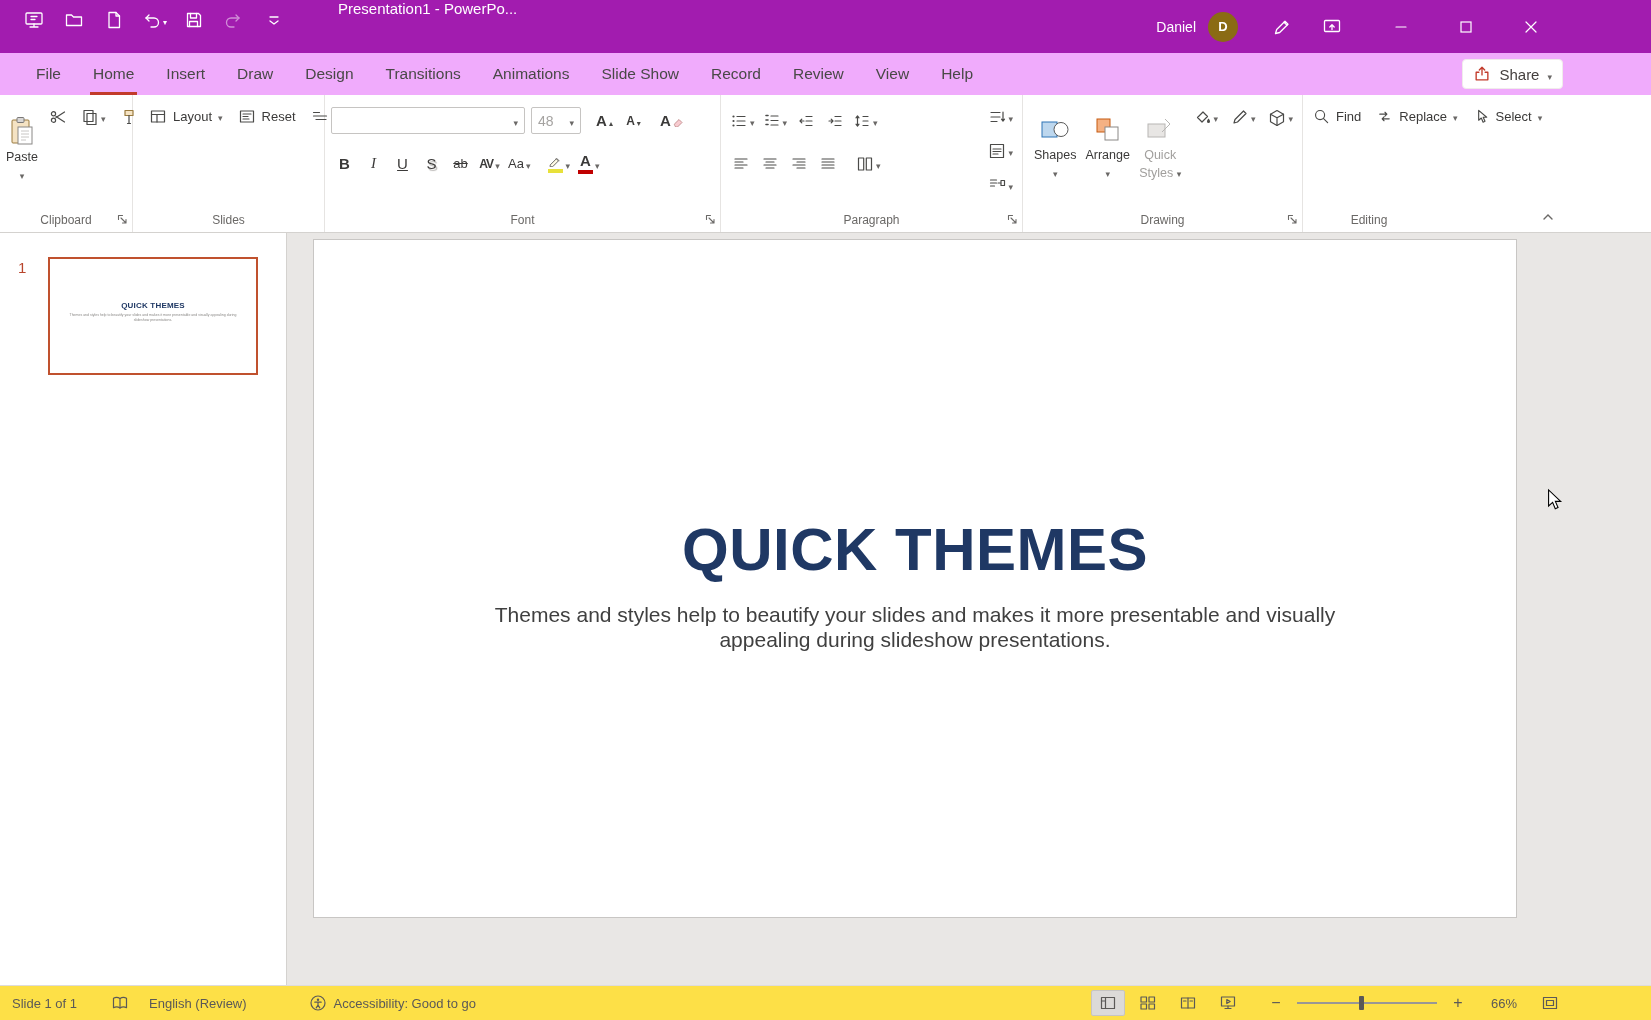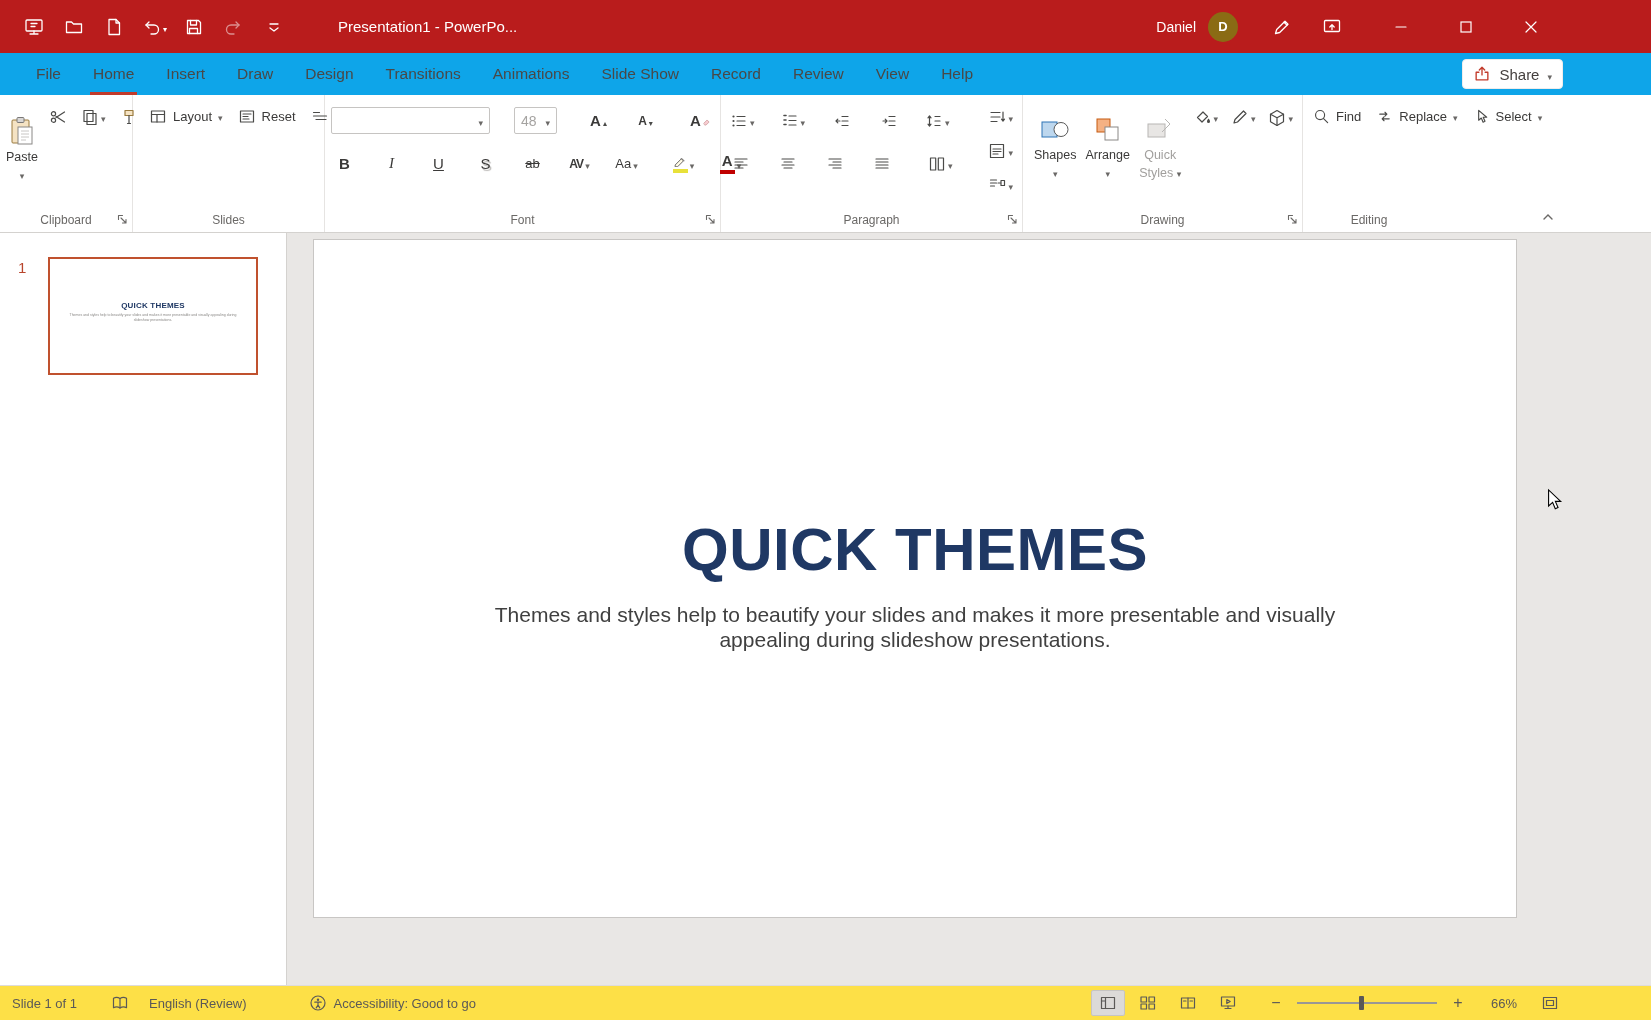--- a/index.html
+++ b/index.html
@@ -1,38 +1,38 @@
 <!DOCTYPE html>
 <html><head>
 <meta charset="utf-8">
 <style>
 *{box-sizing:border-box;margin:0;padding:0}
 body{width:1651px;height:1020px;font-family:"Liberation Sans","DejaVu Sans",sans-serif;color:#3b3a39;overflow:hidden;background:#fff}
 svg{display:block}
 .app{position:relative;width:1651px;height:1020px;display:flex;flex-direction:column;background:#fff;overflow:hidden}
 
 
-.titlebar{flex:0 0 53px;background:#b91c1c;display:flex;align-items:center;color:#fff;position:relative}
+.titlebar{flex:0 0 53px;background:#a21caf;display:flex;align-items:flex-start;color:#fff;position:relative}
 .qat{display:flex;align-items:center;padding-left:14px}
 .tbtn{width:40px;height:40px;display:flex;align-items:center;justify-content:center;gap:2px;border-radius:2px}
 .tbtn svg{stroke:#fff;fill:none;stroke-width:1.3;stroke-linecap:round;stroke-linejoin:round}
 .tbtn.dim{opacity:.5}
 .tb-title{margin-left:44px;font-size:15px;white-space:nowrap}
 .tb-search{position:absolute;left:585px;top:10px;width:420px;height:33px;border-radius:4px;background:#f1c4b3;display:flex;align-items:center;gap:12px;padding-left:34px;color:#35302e;font-size:15px;cursor:text}
 .tb-search svg{stroke:#3c3c3c;fill:none;stroke-width:1.5;stroke-linecap:round}
 .tb-right{margin-left:auto;display:flex;align-items:center;height:100%;padding-right:88px}
 .tb-user{font-size:14px;margin-right:12px}
 .avatar{width:30px;height:30px;border-radius:50%;background:#8a6b14;color:#fff;font-size:13px;font-weight:bold;display:flex;align-items:center;justify-content:center;margin-right:24px}
 .winbtn{width:65px;height:53px;display:flex;align-items:center;justify-content:center}
 .winbtn svg{stroke:#fff;fill:none;stroke-width:1.2;stroke-linecap:round}
 .cvw{display:inline-block}
 .cvw::after{content:"▾";font-size:8px;color:#fff;line-height:1}
 
 
-.tabsrow{flex:0 0 42px;display:flex;align-items:stretch;background:#0ea5e9;padding-left:20px;position:relative}
+.tabsrow{flex:0 0 42px;display:flex;align-items:stretch;background:#f0abfc;padding-left:20px;position:relative}
 .tab{display:flex;align-items:center;padding:0 16px;font-size:15.5px;color:#494847;position:relative}
 .tab.active::after{content:"";position:absolute;left:13px;right:13px;bottom:0;height:3px;background:#c23b2b}
 .share{position:absolute;right:88px;top:6px;height:30px;display:flex;align-items:center;gap:8px;padding:0 10px;border:1px solid #f0eceb;border-radius:4px;font-size:15px;color:#443f3e;background:#fff}
 .share svg{stroke:#c23b2b;fill:none;stroke-width:1.5;stroke-linecap:round;stroke-linejoin:round}
 
 
 .ribbon{flex:0 0 138px;background:#fff;border-bottom:1px solid #d4d2cf;display:flex;position:relative}
 .grp{position:relative;display:flex;flex-direction:column;border-right:1px solid #e6e4e2;padding:8px 6px 0}
 .grp-label{margin-top:auto;text-align:center;font-size:12px;color:#6a6866;padding:3px 0 5px}
 .launch{position:absolute;right:4px;bottom:7px}
@@ -41,21 +41,21 @@
 .gcol{display:flex;flex-direction:row;gap:7px}
 .bigbtn{width:60px;display:flex;flex-direction:column;align-items:center;gap:3px;padding-top:12px;font-size:12.5px;line-height:1.2;color:#3b3a39;text-align:center}
 .bigbtn.dis{color:#a19f9d}
 .sbtn{height:27px;min-width:27px;padding:0 3px;display:flex;align-items:center;justify-content:center;gap:2px;border-radius:2px;color:#3b3a39}
 .sbtn svg,.mrow svg{stroke:#4a4a48;fill:none;stroke-width:1.2;stroke-linecap:round;stroke-linejoin:round}
 .mrow{display:flex;align-items:center;height:27px;gap:6px;font-size:13px;color:#3b3a39;padding:0 4px}
 .cv{display:inline-block}
 .cv::after{content:"▾";font-size:9px;color:#6a6866;line-height:1}
 .tu::after{content:"▴";font-size:8px;color:#4a4a48;line-height:1}
 .td::after{content:"▾";font-size:8px;color:#4a4a48;line-height:1}
-.frow{display:flex;align-items:center;gap:20px;margin-top:4px}
+.frow{display:flex;align-items:center;gap:2px;margin-top:4px}
 .frow.r2{margin-top:16px}
 .combo{height:27px;border:1px solid #c6c4c2;border-radius:2px;display:flex;align-items:center;justify-content:space-between;padding:0 6px;color:#a5a3a1;font-size:14px;background:#fff}
 .w-name{width:194px}
 .w-size{width:50px;margin-left:4px;margin-right:8px}
 .fA{font-size:15px;font-weight:bold}
 .gB{font-size:15px;font-weight:bold}
 .gI{font-size:15px;font-style:italic;font-family:"Liberation Serif",serif}
 .gU{font-size:15px;text-decoration:underline}
 .gS{font-size:15px;text-shadow:1.5px 1.5px 1px #b8b6b4}
 .gab{font-size:13px;text-decoration:line-through}

